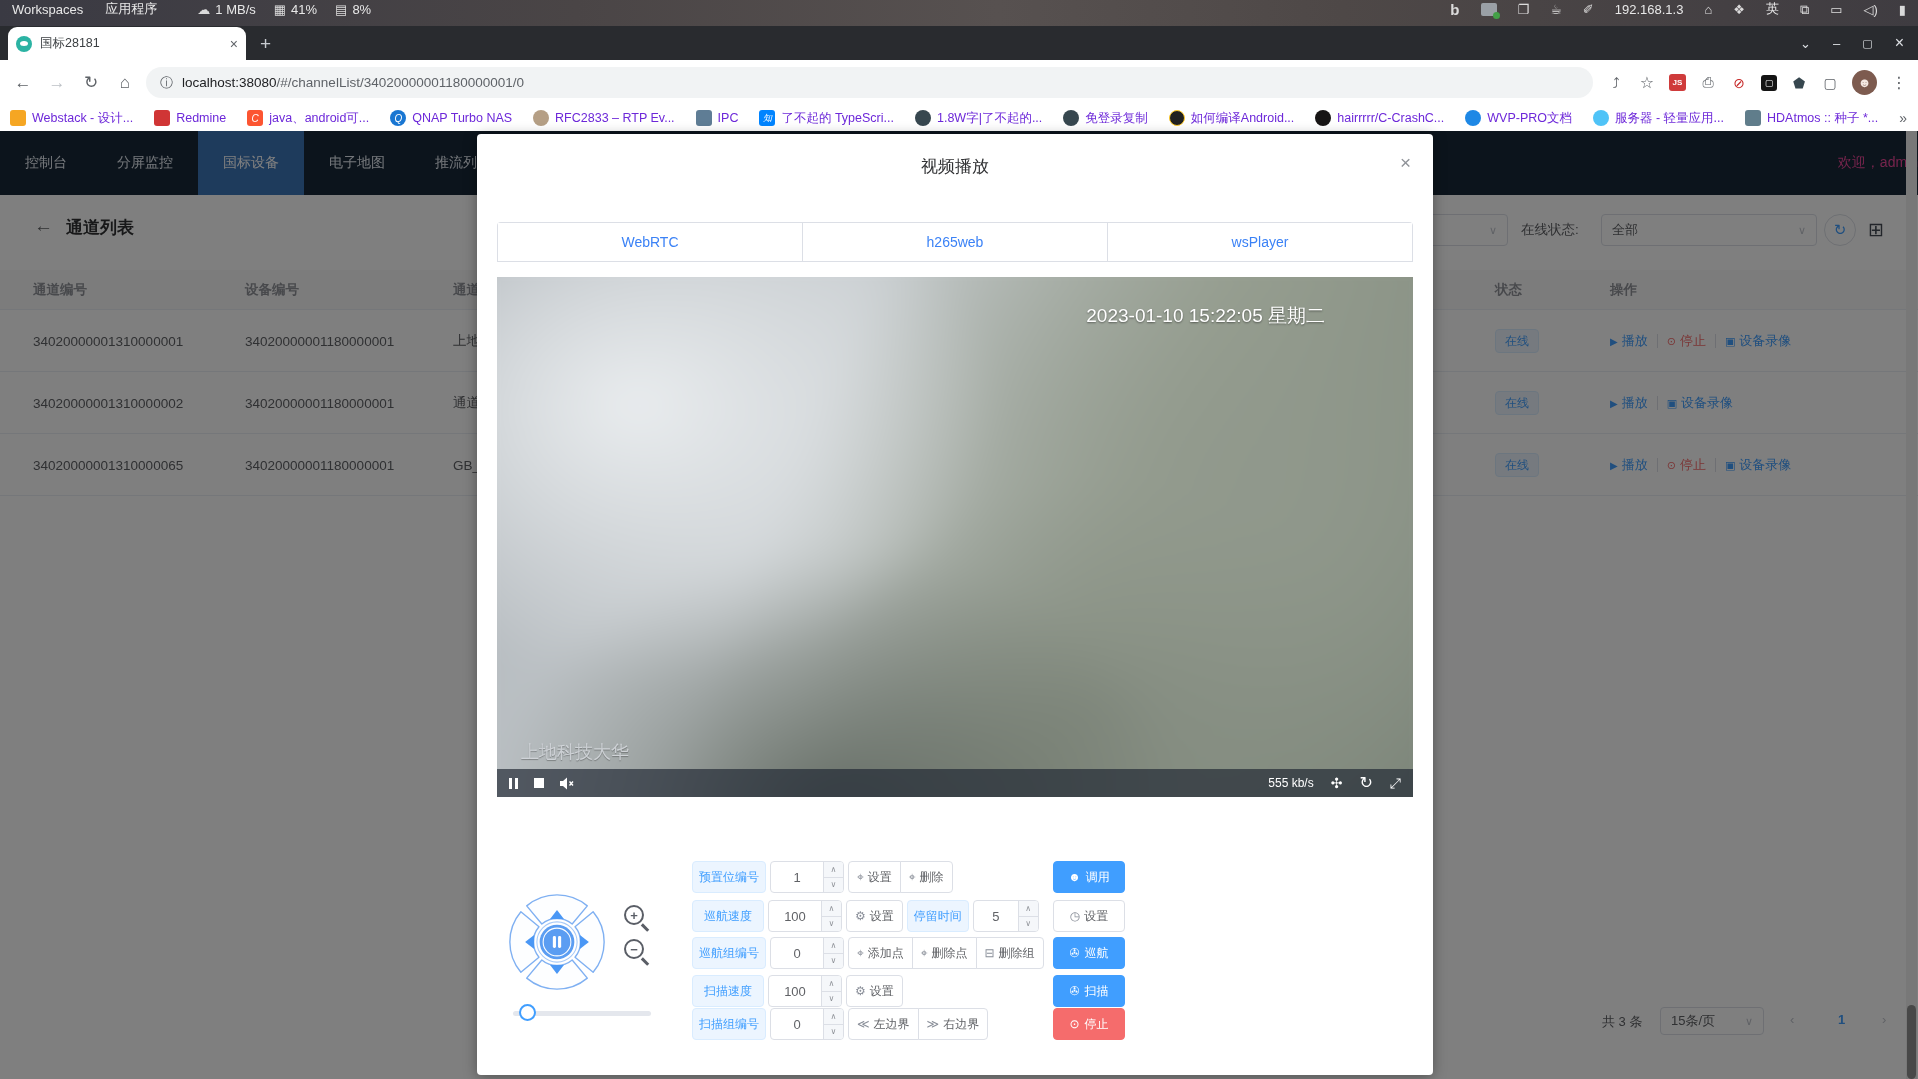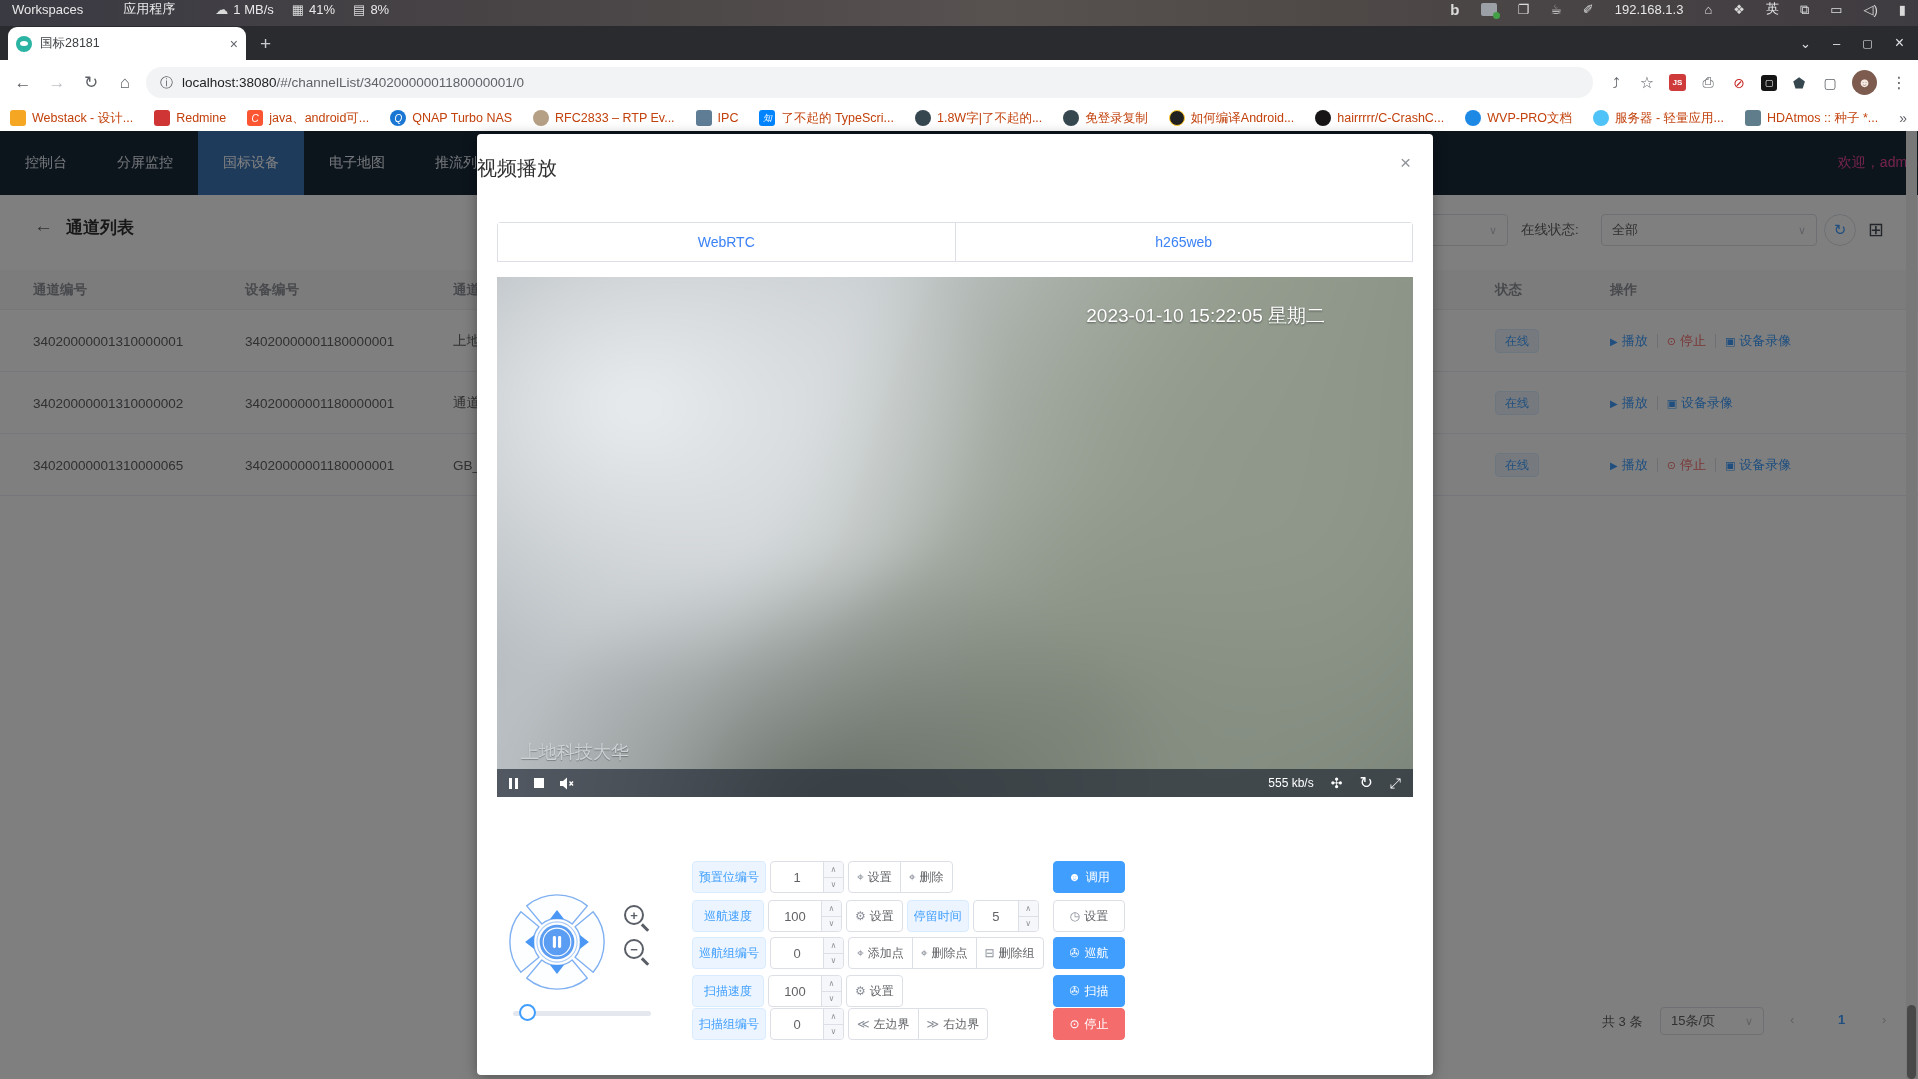--- a/index.html
+++ b/index.html
@@ -33,21 +33,21 @@
   .urlhost{color:#202124}
   .urlpath{color:#5f6368}
   .addr-right{display:flex;align-items:center;gap:13px;margin-left:14px;padding-right:10px}
   .extico{width:18px;height:18px;display:flex;align-items:center;justify-content:center;font-size:14px;color:#5f6368}
   .ext-js{width:17px;height:17px;border-radius:3px;background:#cf3b3b;color:#fff;font-size:8px;font-weight:bold;display:flex;align-items:center;justify-content:center}
   .ext-bsq{width:16px;height:16px;border-radius:3px;background:#141414;color:#fff;font-size:9px;display:flex;align-items:center;justify-content:center}
   .avatar{width:25px;height:25px;border-radius:50%;background:#7d5b4f;color:#f5e9e2;font-size:13px;display:flex;align-items:center;justify-content:center}
   
   .bmbar{position:absolute;left:0;top:105px;width:1918px;height:26px;background:#fff;display:flex;align-items:center;padding:0 10px;gap:21px}
   .bm{display:flex;align-items:center;gap:6px;white-space:nowrap}
-  .bm .lbl{font-size:12.5px;color:#c2410c}
+  .bm .lbl{font-size:12.5px;color:#6d28d9}
   .bmi{width:16px;height:16px;border-radius:3px;flex:none;display:flex;align-items:center;justify-content:center;font-size:10px;color:#fff}
   .bm-ovf{margin-left:auto;color:#5f6368;font-size:14px;padding-right:6px}
   
   .content{position:absolute;left:0;top:131px;width:1918px;height:948px;background:#fff}
   .navbar{position:absolute;left:0;top:0;width:1918px;height:64px;background:#182838;display:flex;align-items:center}
   .navitem{height:64px;display:flex;align-items:center;padding:12px 25px;color:#e7edf4;font-size:14px}
   .navitem.active{background:#3d76b8;color:#fff}
   .welcome{margin-left:auto;color:#ec4899;font-size:14px}
   .pgtitle-row{position:absolute;left:0;top:78px;width:1918px;height:40px}
   .backarrow{position:absolute;left:34px;top:6px;font-size:19px;color:#606266;font-weight:bold}
@@ -67,21 +67,21 @@
   .oplink.red{color:#f56c6c}
   .opdiv{width:1px;height:14px;background:#dcdfe6}
   
   .pagerow{position:absolute;left:0;top:874px;width:1918px;height:32px;font-size:13px;color:#606266}
   .scrollbar{position:absolute;right:1px;top:0;width:11px;height:948px;background:#f1f1f1}
   .scrollthumb{position:absolute;left:1px;width:9px;border-radius:5px;background:#909090}
   .overlay{position:absolute;left:0;top:0;width:1918px;height:948px;background:rgba(0,0,0,0.5);z-index:10}
   
   .modal{position:absolute;left:477px;top:3px;width:956px;height:941px;background:#fff;border-radius:4px;
     box-shadow:0 2px 14px rgba(0,0,0,.35);z-index:20}
-  .mtitle{position:absolute;left:0;top:21px;width:100%;font-size:20px;color:#303133}
+  .mtitle{position:absolute;left:0;top:21px;width:100%;text-align:center;font-size:17px;color:#303133}
   .mclose{position:absolute;right:22px;top:18px;font-size:19px;color:#909399;cursor:pointer}
   .ptabs{position:absolute;left:20px;top:88px;width:916px;height:40px;display:flex;border-top:1px solid #dcdfe6;border-left:1px solid #dcdfe6;border-right:1px solid #dcdfe6;border-radius:4px 4px 0 0}
   .ptab{flex:1;display:flex;align-items:center;justify-content:center;font-size:14px;color:#3b82f6;border-bottom:1px solid #dcdfe6;border-right:1px solid #dcdfe6;background:#fff}
   .ptab:last-child{border-right:none}
   .ptab.active{color:#409eff;border-bottom-color:transparent}
   
   .video{position:absolute;left:20px;top:143px;width:916px;height:520px;overflow:hidden;background:#8c9399}
   .videobg{position:absolute;left:-40px;top:-40px;width:996px;height:600px;filter:blur(18px);
     background:
       radial-gradient(560px 420px at 18% 28%,rgba(236,239,241,.95),rgba(236,239,241,0) 65%),
@@ -133,21 +133,21 @@
   .mla{margin-left:auto}
 </style>
 </head>
 <body>
 
 <div id="screen">
 
   <div class="sysbar">
     <div class="grp" style="padding-left:12px">
       <span>Workspaces</span>
-      <span style="margin-left:22px">应用程序</span>
+      <span style="margin-left:4px">应用程序</span>
       <span class="sys-stat" style="margin-left:22px">
         <span class="sysico">☁</span>
         <span>1 MB/s</span>
       </span>
       <span class="sys-stat">
         <span class="sysico">▦</span>
         <span>41%</span>
       </span>
       <span class="sys-stat">
         <span class="sysico">▤</span>
@@ -396,20 +396,21 @@
 
     <div class="overlay"></div>
 
     <div class="modal">
       <div class="mtitle">视频播放</div>
       <span class="mclose">×</span>
 
       <div class="ptabs">
         <div class="ptab">WebRTC</div>
         <div class="ptab">h265web</div>
+        <div class="ptab">wsPlayer</div>
       </div>
 
       <div class="video">
         <div class="videobg"></div>
         <div class="vtimestamp">2023-01-10 15:22:05 星期二</div>
         <div class="vwatermark">上地科技大华</div>
         <div class="vbar">
           <div class="vleft">
             <span class="pauseico">
                 <i></i>

